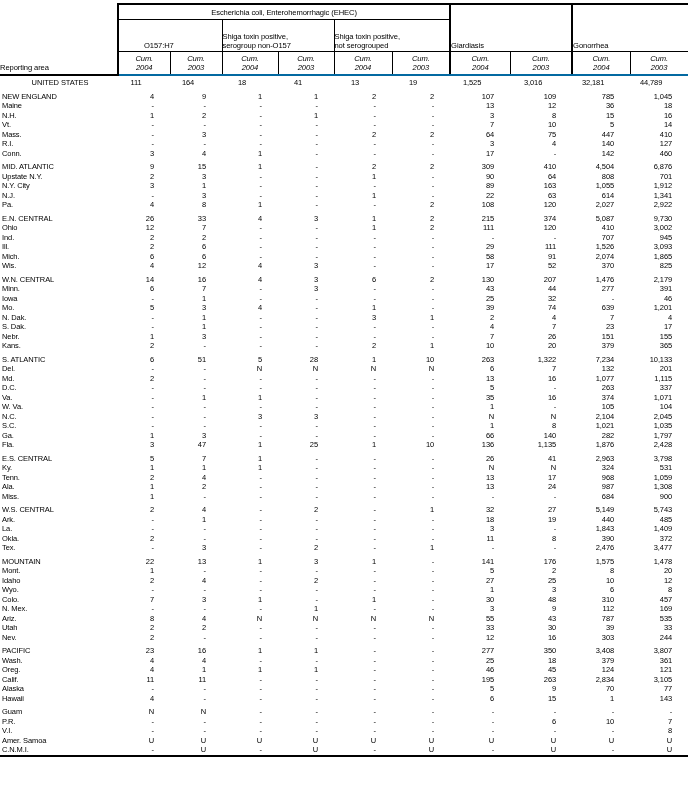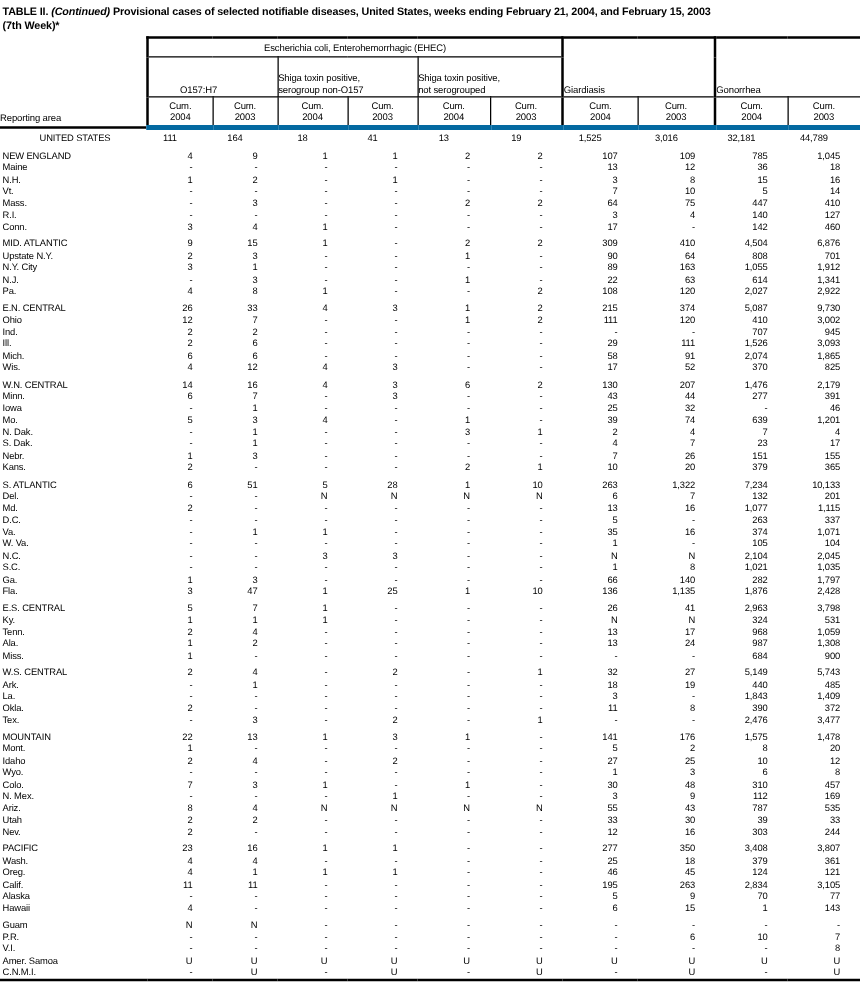--- a/index.html
+++ b/index.html
@@ -12,43 +12,37 @@
   thead th{font-size:7.6px;line-height:9px;letter-spacing:-0.1px;}
   .corner{text-align:left;vertical-align:bottom;border-bottom:2px solid #000;padding-left:0;padding-bottom:2px;}
   .ehec-title{border-top:2px solid #000;border-left:2px solid #000;border-right:2px solid #000;border-bottom:1px solid #000;text-align:center;height:14px;vertical-align:middle;}
   .ehec-title .it{}
   .r1-giar{border-top:2px solid #000;border-right:2px solid #000;}
   .r1-gon{border-top:2px solid #000;}
   .sub{text-align:left;vertical-align:bottom;border-bottom:1px solid #000;height:30px;padding-bottom:1px;}
   .sub.gl{border-left:2px solid #000;padding-left:25px;}
   .sub.ir{border-right:1px solid #000;}
   .sub.gr{border-right:2px solid #000;}
-  .cum{text-align:center;vertical-align:middle;border-left:1px solid #000;border-right:1px solid #000;border-bottom:4px solid #0369a1;height:22px;}
+  .cum{text-align:center;vertical-align:middle;border-left:1px solid #000;border-right:1px solid #000;border-bottom:2px solid #0369a1;height:22px;font-style:italic;}
   .cum.gl{border-left:2px solid #000;}
   .cum.gr{border-right:2px solid #000;}
   tbody td{font-size:7.5px;line-height:9.5px;height:9.5px;letter-spacing:-0.1px;}
   td.area{text-align:left;padding-left:2px;}
   td.num{text-align:right;padding-right:16px;}
   tr.spacer td{height:4px;line-height:4px;font-size:1px;}
   tr.us-row td{padding-top:2px;text-align:center;}
   .footnotes{font-size:7.5px;line-height:10px;padding:4px 2px 0 2px;letter-spacing:-0.1px;}
   .fn-seg1{display:inline-block;width:94px;}
   .fn-seg2{display:inline-block;width:88px;}
 </style>
 </head>
 <body>
 
 <div class="page">
 
-  <div class="title">
-    <span>TABLE II.</span>
-    <span class="it">(Continued)</span>
-    <span>Provisional cases of selected notifiable diseases, United States, weeks ending February 21, 2004, and February 15, 2003</span><br>
-    <span>(7th Week)*</span>
-  </div>
 
   <table>
     <colgroup>
       <col style="width:118px">
       <col style="width:52px">
         <col style="width:52px">
       <col style="width:56px">
         <col style="width:56px">
       <col style="width:58px">
         <col style="width:58px">

